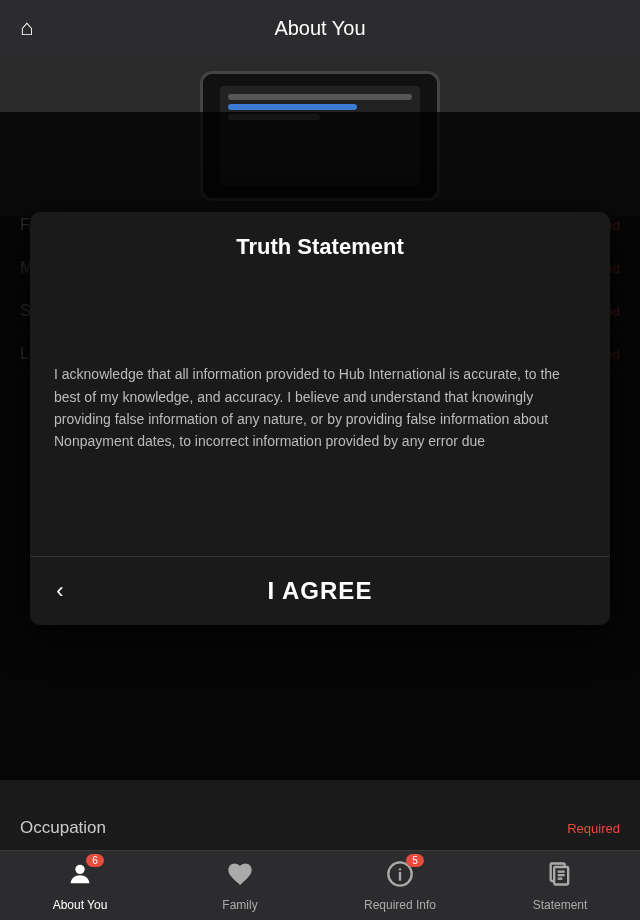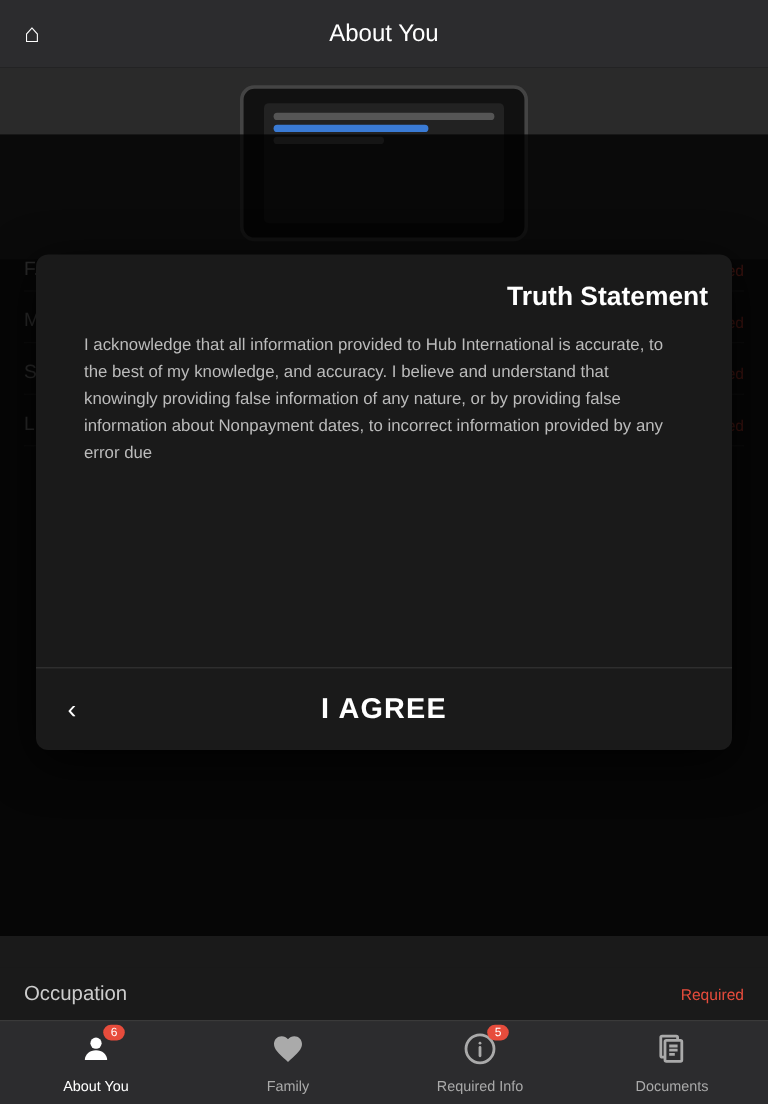--- a/index.html
+++ b/index.html
@@ -96,32 +96,32 @@
       background: #1a1a1a;
       border-radius: 10px;
       width: 580px;
       overflow: hidden;
       box-shadow: 0 10px 40px rgba(0,0,0,0.8);
     }
     .modal-title {
       color: #fff;
       font-size: 22px;
       font-weight: 600;
-      text-align: right;
+      text-align: center;
       padding: 22px 20px 16px;
     }
     .modal-body {
-      padding: 0 40px 16px;
+      padding: 0 24px 16px;
       color: #ccc;
       font-size: 14px;
       line-height: 1.55;
       min-height: 280px;
       display: flex;
       flex-direction: column;
-      justify-content: flex-start;
+      justify-content: center;
     }
     .modal-text {
       color: #bbb;
       font-size: 14px;
       line-height: 1.6;
     }
     .modal-footer {
       border-top: 1px solid #333;
       display: flex;
       align-items: center;
@@ -316,16 +316,16 @@
   <div class="nav-item">
     <div class="nav-icon">
       <svg class="icon-svg" viewBox="0 0 24 24" fill="none" stroke="#aaa" stroke-width="2" xmlns="http://www.w3.org/2000/svg">
         <rect x="4" y="3" width="12" height="15" rx="1" ry="1"></rect>
         <rect x="7" y="6" width="12" height="15" rx="1" ry="1" fill="#2c2c2e" stroke="#aaa"></rect>
         <line x1="10" y1="10" x2="16" y2="10"></line>
         <line x1="10" y1="13" x2="16" y2="13"></line>
         <line x1="10" y1="16" x2="14" y2="16"></line>
       </svg>
     </div>
-    <span class="nav-label">Documents</span>
+    <span class="nav-label">Statement</span>
   </div>
 
 </div>
 
 </body></html>

